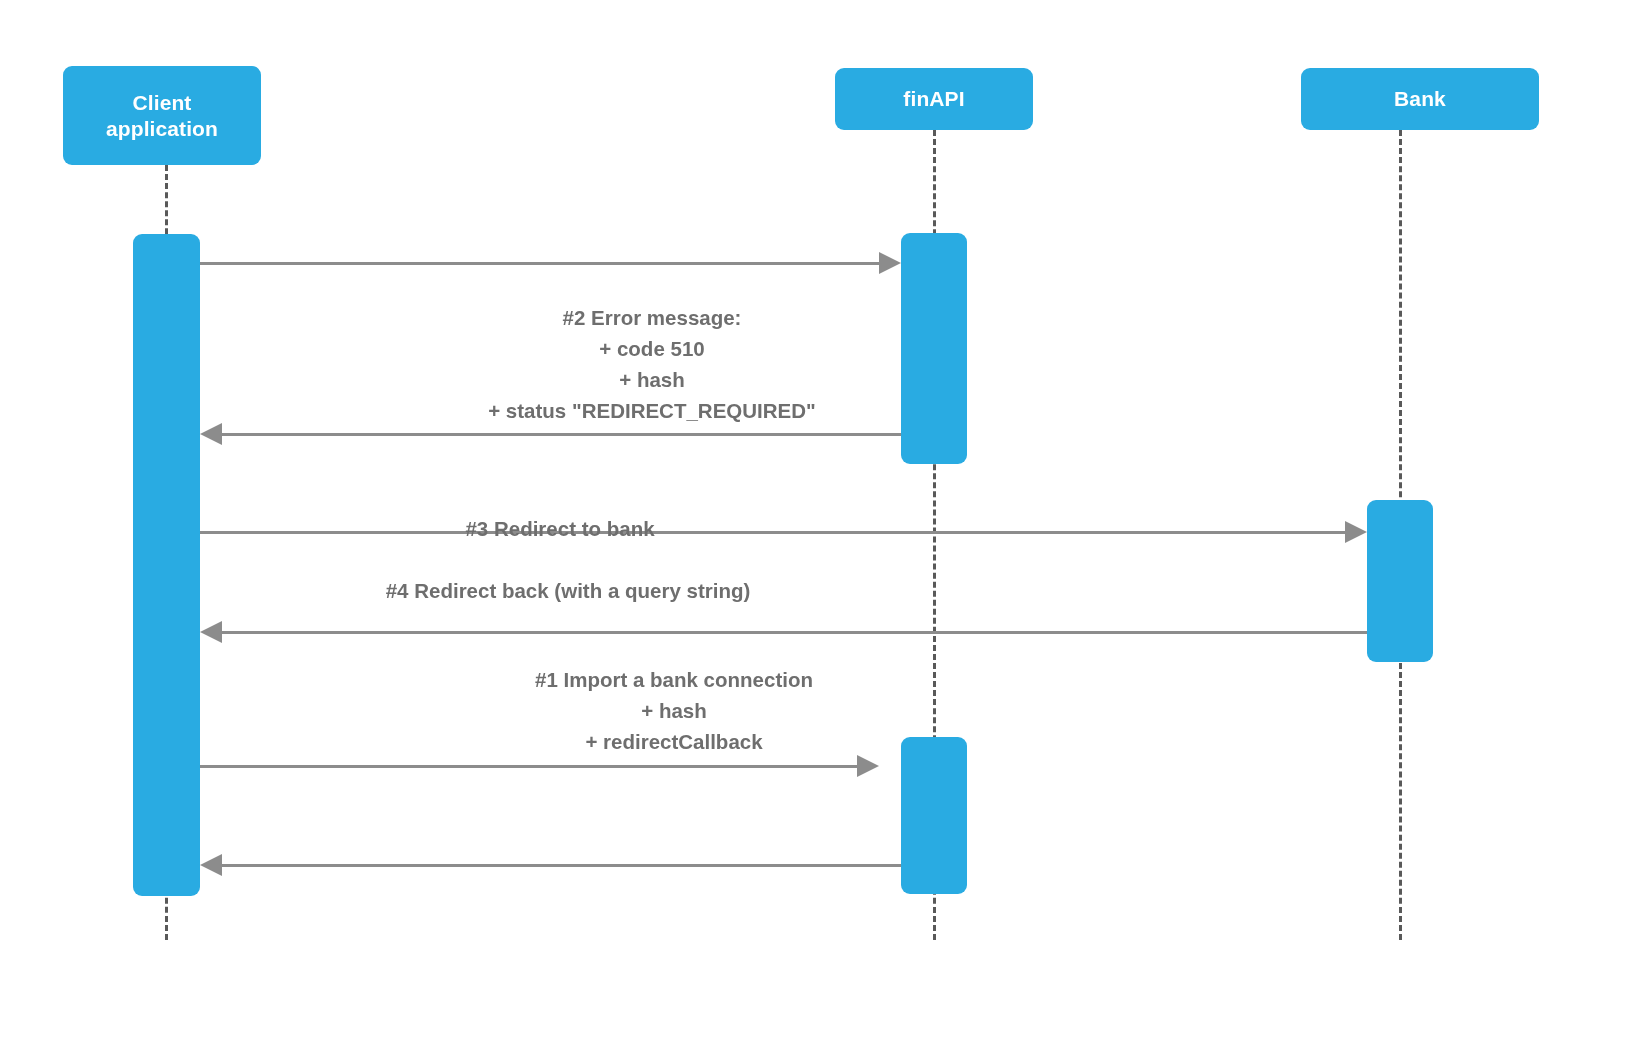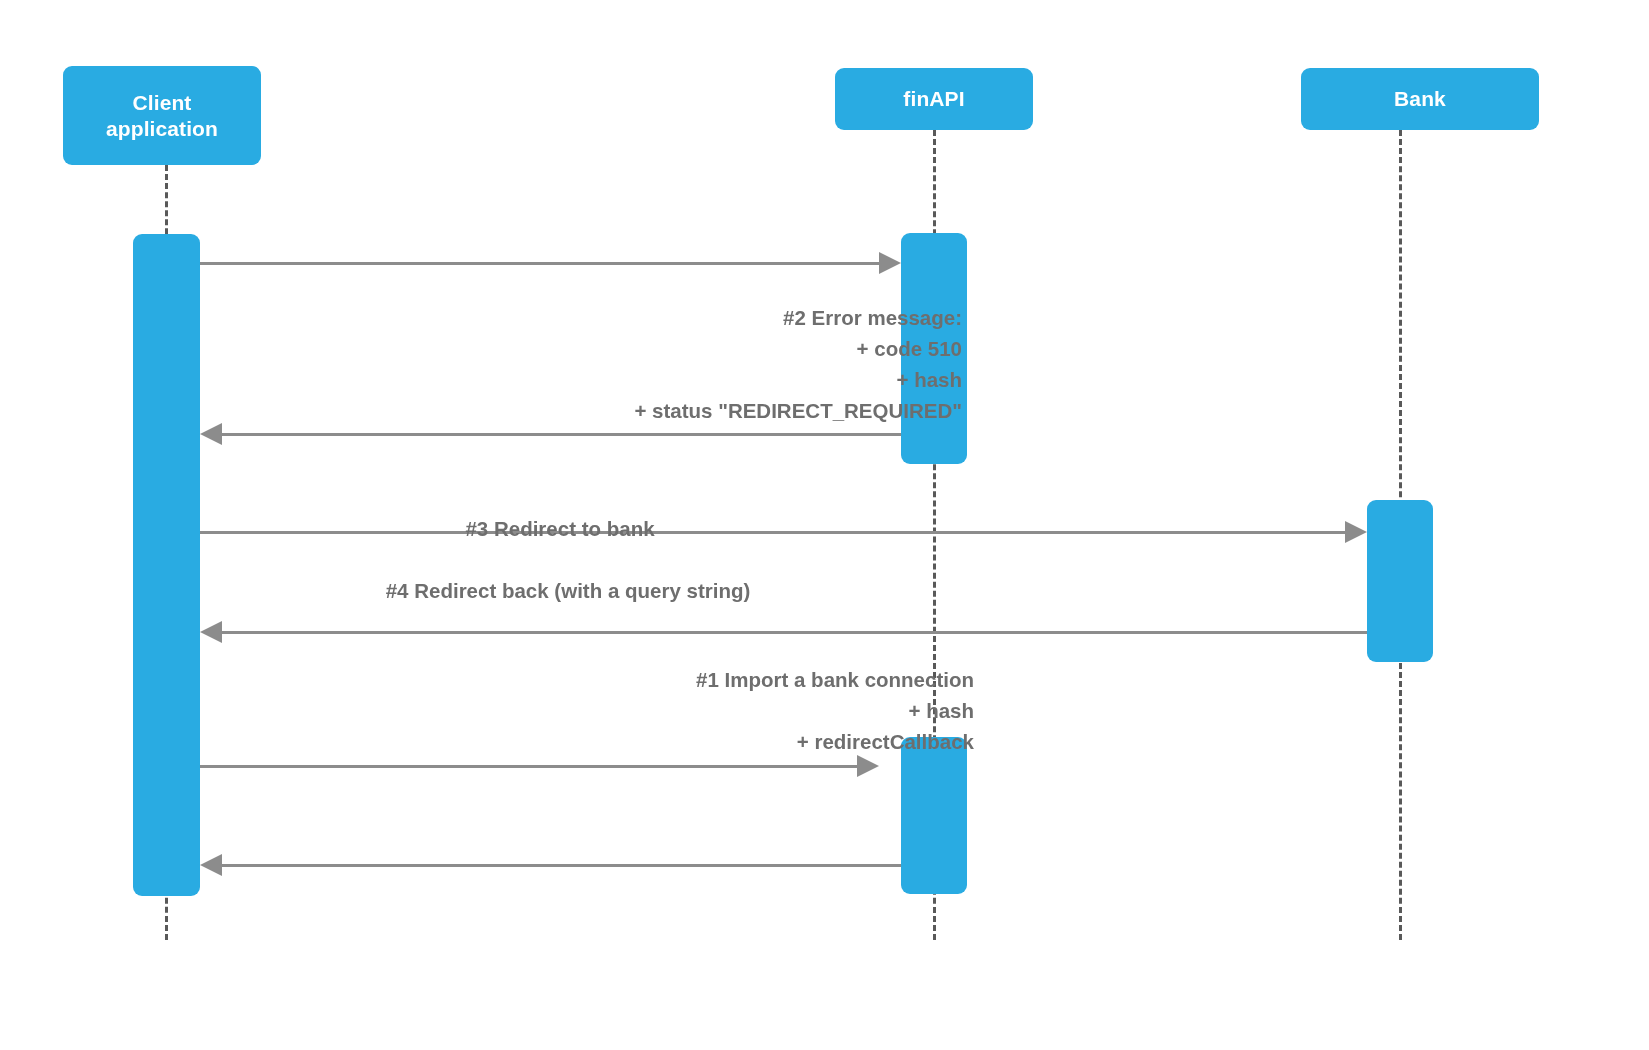--- a/index.html
+++ b/index.html
@@ -76,21 +76,21 @@
     font-weight: bold;
     font-size: 20.5px;
     line-height: 31px;
     white-space: pre-line;
   }
   .msg-label.center {
     text-align: center;
     transform: translateX(-50%);
   }
   .msg-label.left {
-    text-align: right;
+    text-align: center;
   }
 </style>
 </head>
 <body>
 
 <div id="canvas">
 
   <div class="participant" style="left:63px; top:66px; width:198px; height:99px;">
     <span class="plabel">Client
 application</span>

